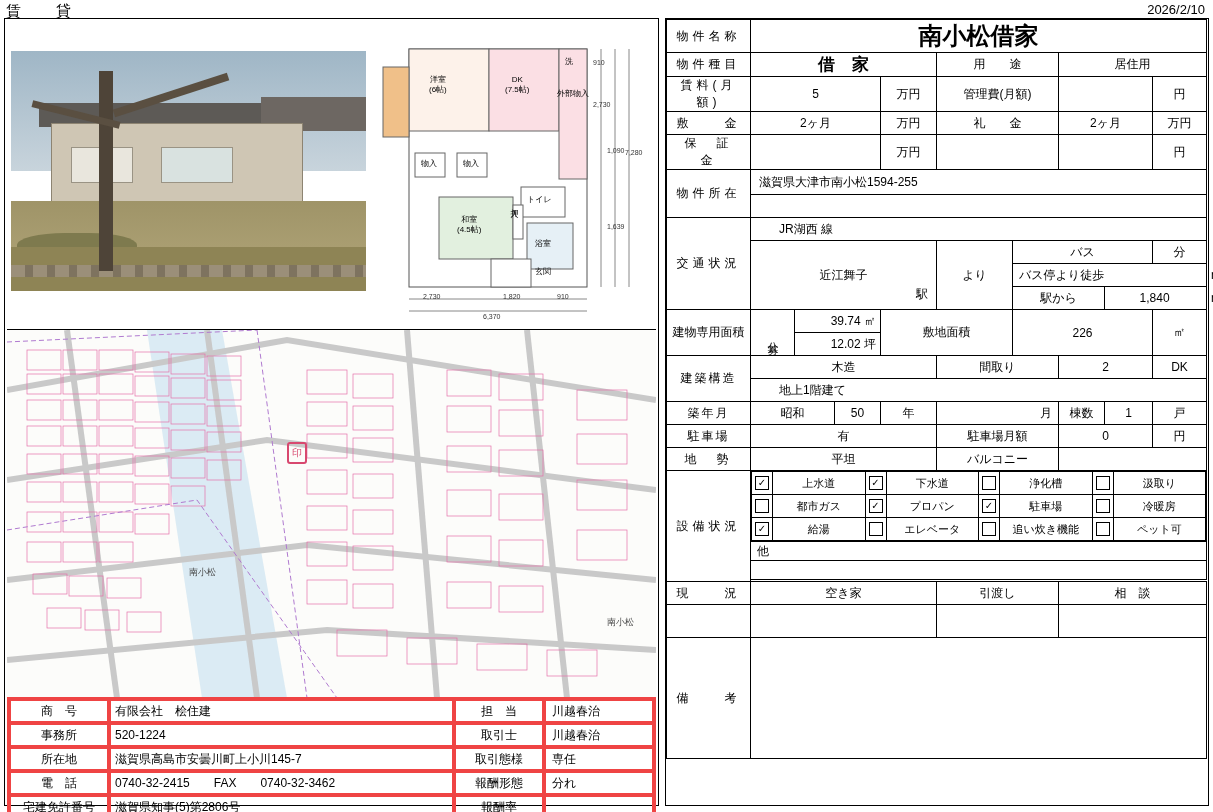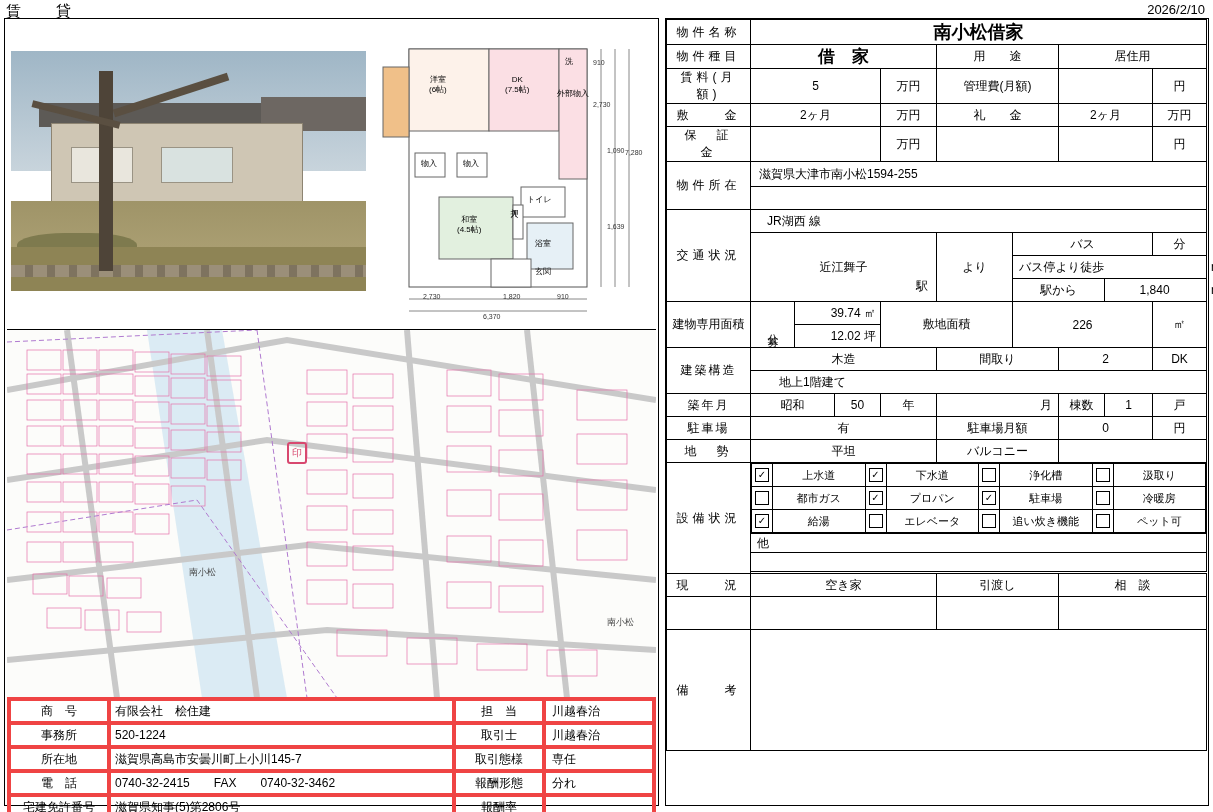--- a/index.html
+++ b/index.html
@@ -50,21 +50,21 @@
   .cmp .lbl2{text-align:center;width:78px;}
   .cmp .val2{width:96px;padding-left:6px;}
   .mail a{color:#1b4fd8;text-decoration:underline;}
 
   
   .right{position:absolute;left:665px;top:18px;width:544px;height:788px;border:1px solid #000;box-sizing:border-box;}
   table.main{border-collapse:collapse;width:540px;table-layout:fixed;font-size:12px;}
   table.main td{border:1px solid #000;padding:0 4px;height:22px;vertical-align:middle;}
   .lb{text-align:center;letter-spacing:4px;}
   .ctr{text-align:center;}
-  .big{font-size:18px;font-weight:bold;text-align:center;}
+  .big{font-size:24px;font-weight:bold;text-align:center;}
   .big2{font-size:17px;font-weight:bold;text-align:center;}
   .chk{display:inline-block;width:12px;height:12px;border:1px solid #000;text-align:center;line-height:11px;font-size:10px;vertical-align:middle;}
   .eq td{height:19px;font-size:11px;}
   .eq .c{width:20px;text-align:center;padding:0;}
   .eq .n{text-align:center;}
 </style>
 </head>
 <body>
 
 <div class="page">
@@ -370,21 +370,21 @@
       <tr>
         <td class="lb" rowspan="2">物件所在</td>
         <td colspan="10" style="height:24px;padding-left:8px;">滋賀県大津市南小松1594-255</td>
       </tr>
       <tr>
         <td colspan="10" style="height:22px;"></td>
       </tr>
 
       <tr>
         <td class="lb" rowspan="4">交通状況</td>
-        <td colspan="10" style="padding-left:16px;">JR湖西 線</td>
+        <td colspan="10" style="padding-left:28px;">JR湖西 線</td>
       </tr>
       <tr>
         <td colspan="4" rowspan="3" class="ctr" style="position:relative;">
           <span>近江舞子</span>
           <span style="position:absolute;right:8px;bottom:6px;">駅</span>
         </td>
         <td colspan="2" rowspan="3" class="ctr">より</td>
         <td colspan="3" class="ctr">バス</td>
         <td colspan="2" class="ctr">分</td>
       </tr>

